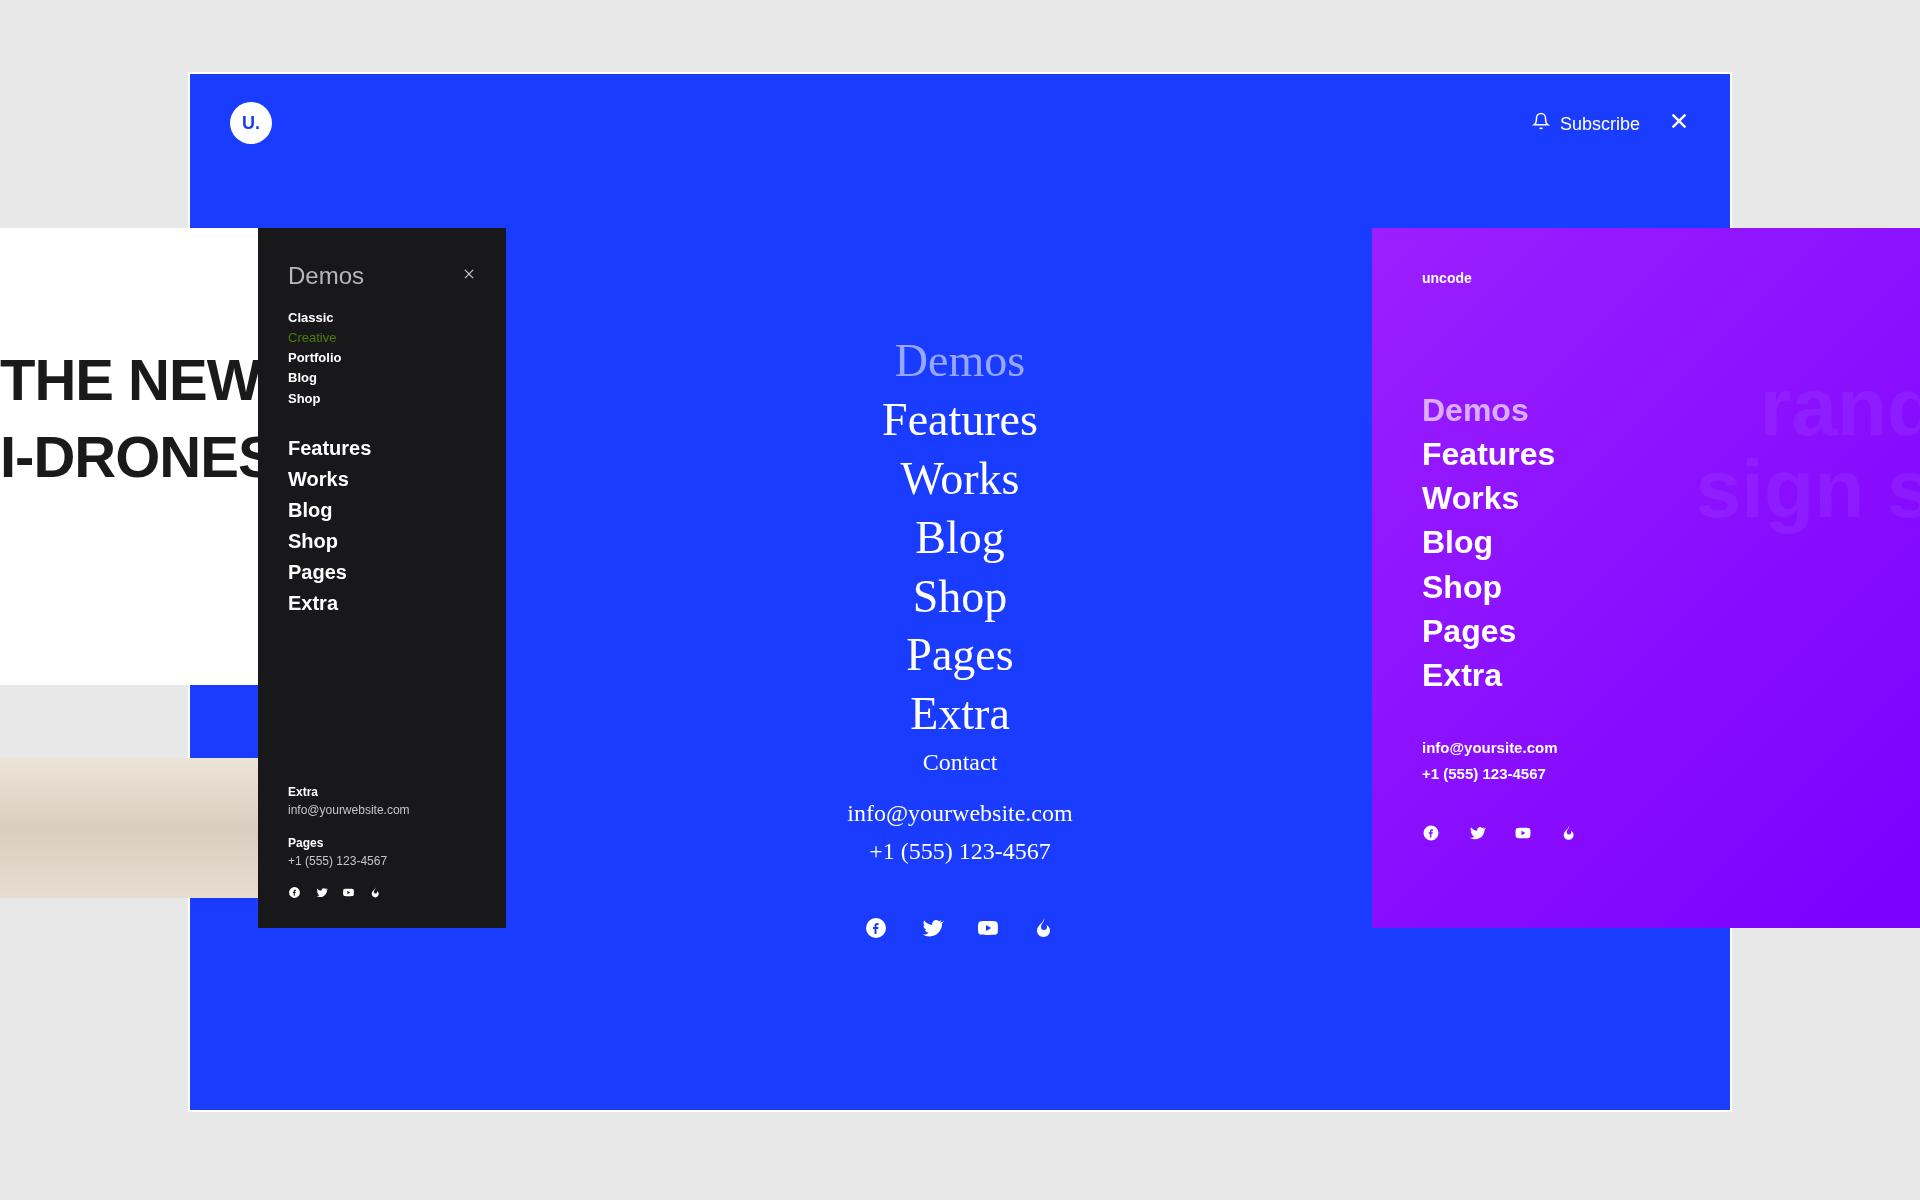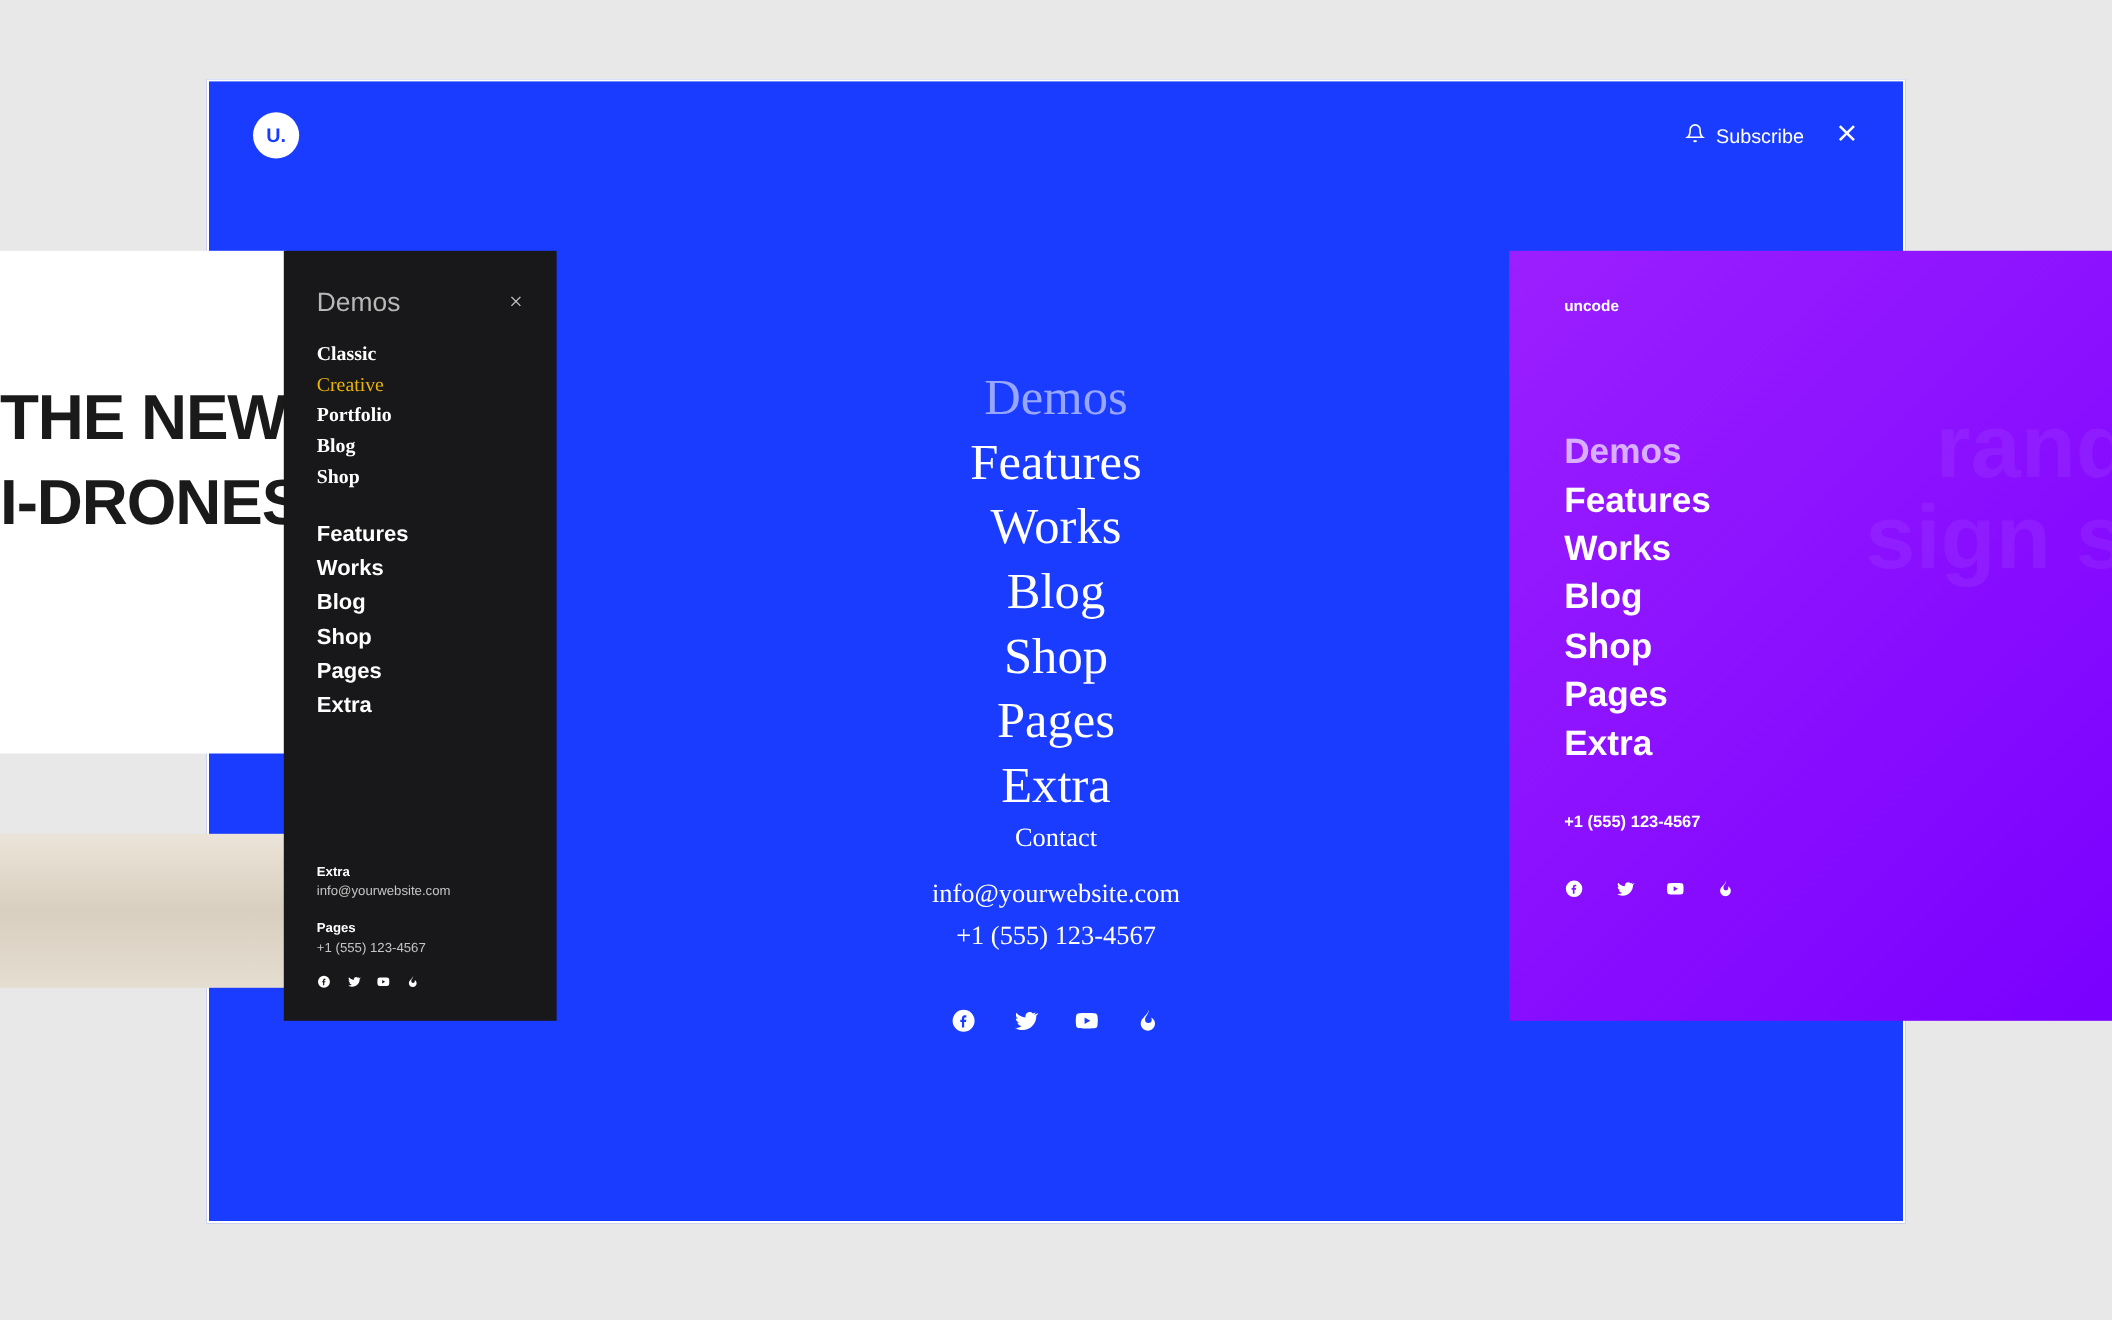--- a/index.html
+++ b/index.html
@@ -159,24 +159,24 @@
   display: flex;
   justify-content: space-between;
   align-items: center;
   margin-bottom: 18px;
 }
 
 .dark-title { font-size: 24px; color: #b8b8b8; }
 
 .dark-close svg { width: 14px; height: 14px; stroke: #ccc; stroke-width: 2; }
 
-.dark-sub { font-size: 18px; line-height: 1.55; font-family: Liberation Serif, serif; }
+.dark-sub { font-size: 13px; line-height: 1.55; }
 .dark-sub .sub-item { cursor: pointer; }
 .dark-sub .sub-item.bold { font-weight: 700; color: #fff; }
-.dark-sub .sub-item.dim { color: #eab308; }
+.dark-sub .sub-item.dim { color: #4d7c0f; }
 
 .dark-main {
   margin-top: 24px;
   font-size: 20px;
   font-weight: 600;
   line-height: 1.55;
 }
 .dark-main .item { cursor: pointer; }
 
 .dark-footer {
@@ -360,20 +360,21 @@
   <div class="purple-menu">
     <div class="pm-item dim">Demos</div>
     <div class="pm-item">Features</div>
     <div class="pm-item">Works</div>
     <div class="pm-item">Blog</div>
     <div class="pm-item">Shop</div>
     <div class="pm-item">Pages</div>
     <div class="pm-item">Extra</div>
   </div>
   <div class="purple-contact">
+    <div>info@yoursite.com</div>
     <div>+1 (555) 123-4567</div>
   </div>
   <div class="purple-social">
     <span><svg viewBox="0 0 24 24">
           <path d="M12 2a10 10 0 1 0 0 20 10 10 0 0 0 0-20zm2.5 7h-1c-.6 0-1 .4-1 1v1h2l-.3 2H12.5v5h-2v-5H9v-2h1.5V9.5c0-1.4 1.1-2.5 2.5-2.5h1.5V9z"></path>
         </svg></span>
     <span><svg viewBox="0 0 24 24">
           <path d="M22 5.9c-.7.3-1.5.6-2.3.7.8-.5 1.5-1.3 1.8-2.3-.8.5-1.7.8-2.6 1-1.5-1.6-4-1.6-5.6-.1-1 1-1.4 2.4-1 3.7-3.3-.2-6.2-1.7-8.2-4.3-1.1 1.9-.5 4.3 1.3 5.5-.7 0-1.3-.2-1.9-.5 0 2 1.4 3.7 3.3 4.1-.6.2-1.3.2-1.9.1.5 1.7 2.1 2.8 3.9 2.9-1.7 1.4-3.9 2-6.1 1.7 2 1.3 4.4 2 6.8 2 8.1 0 12.6-6.7 12.6-12.6v-.6c.9-.6 1.6-1.4 2.2-2.3z"></path>
         </svg></span>
     <span><svg viewBox="0 0 24 24">

